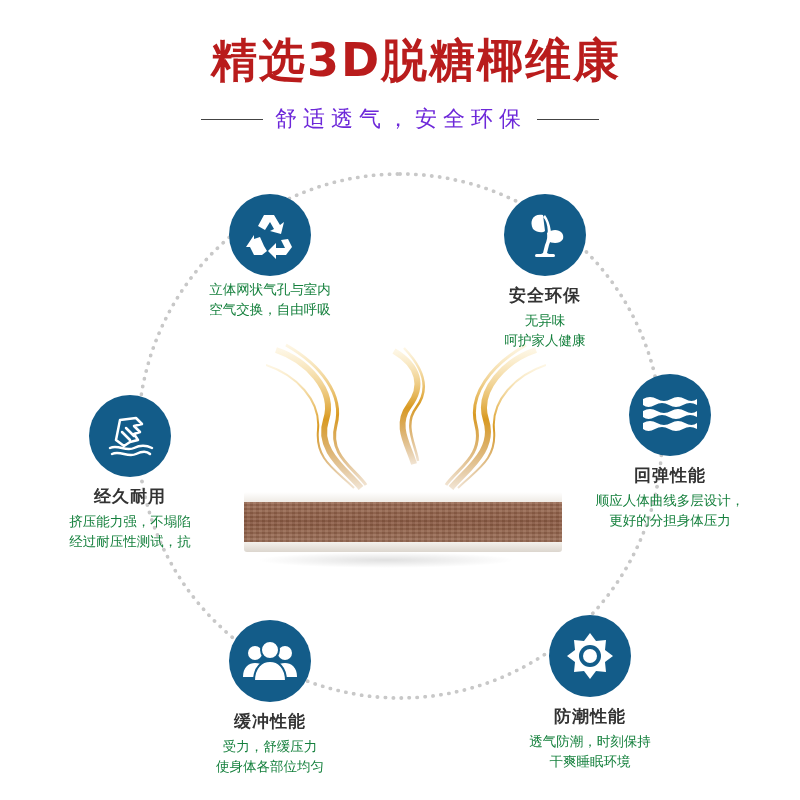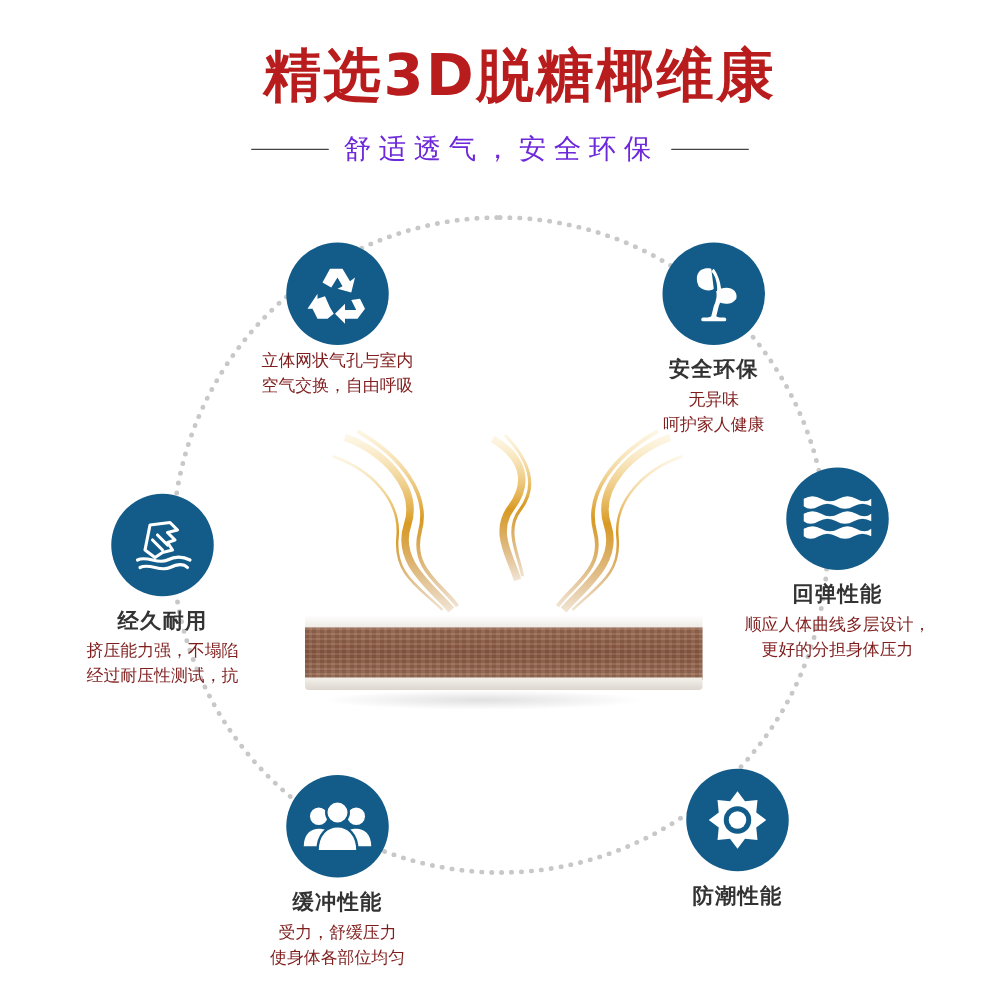--- a/index.html
+++ b/index.html
@@ -52,21 +52,21 @@
       position: absolute; left: 20px; top: 212px; width: 260px; height: 16px;
       background: radial-gradient(ellipse at center, rgba(0,0,0,0.12), rgba(0,0,0,0) 70%);
     }
 
     .feature { position: absolute; text-align: center; }
     .icon-circle {
       width: 82px; height: 82px; border-radius: 50%; background: #135c89;
       margin: 0 auto; display: flex; align-items: center; justify-content: center;
     }
     .f-title { font-size: 17px; font-weight: bold; color: #333; margin-top: 8px; letter-spacing: 1px; }
-    .f-desc { font-size: 13.5px; color: #7f1d1d; line-height: 20px; margin-top: 3px; white-space: nowrap; }
+    .f-desc { font-size: 13.5px; color: #15803d; line-height: 20px; margin-top: 3px; white-space: nowrap; }
   </style>
 </head>
 <body>
 
 <div class="title">精选3D脱糖椰维康</div>
 
 <div class="subtitle-row">
   <div class="sub-line"></div>
   <div class="subtitle">舒适透气，安全环保</div>
   <div class="sub-line"></div>
@@ -111,21 +111,21 @@
       <path d="M44 30 L48 38 L42 46 L32 46 L32 50 L24 42 L32 34 L32 39 L41 39 L37 31 Z"></path>
       <path d="M8 30 L14 28 L18 37 L21 42 L16 46 L8 46 L4 38 L0 38 L8 26 Z" transform="translate(2,0)"></path>
     </svg>
   </div>
   <div class="f-desc">
     <div>立体网状气孔与室内</div>
     <div>空气交换，自由呼吸</div>
   </div>
 </div>
 
-<div class="feature" style="left:496px;top:194px;width:150px;">
+<div class="feature" style="left:470px;top:194px;width:150px;">
   <div class="icon-circle">
     <svg width="48" height="52" viewBox="0 0 48 52" fill="#fff">
       <path d="M22 6 C12 4, 8 12, 12 20 C16 24, 22 24, 24 22 Z"></path>
       <path d="M26 24 C34 18, 44 22, 42 30 C38 36, 30 34, 27 32 Z"></path>
       <path d="M22 8 C28 14, 28 28, 24 36 L22 44 L18 46 L30 46 L26 44 L28 36 C32 28, 30 14, 24 6 Z"></path>
       <rect x="14" y="45" width="20" height="3" rx="1.5"></rect>
     </svg>
   </div>
   <div class="f-title">安全环保</div>
   <div class="f-desc">
@@ -187,13 +187,17 @@
 <div class="feature" style="left:500px;top:615px;width:180px;">
   <div class="icon-circle">
     <svg width="50" height="50" viewBox="0 0 50 50">
       <polygon fill="#fff" points="25,2 31,10 41,9 40,19 48,25 40,31 41,41 31,40 25,48 19,40 9,41 10,31 2,25 10,19 9,9 19,10"></polygon>
       <circle cx="25" cy="25" r="11" fill="#135c89"></circle>
       <circle cx="25" cy="25" r="7" fill="#fff"></circle>
       <circle cx="25" cy="25" r="4" fill="#135c89" opacity="0"></circle>
     </svg>
   </div>
   <div class="f-title">防潮性能</div>
+  <div class="f-desc">
+    <div>透气防潮，时刻保持</div>
+    <div>干爽睡眠环境</div>
+  </div>
 </div>
 
 </body></html>

